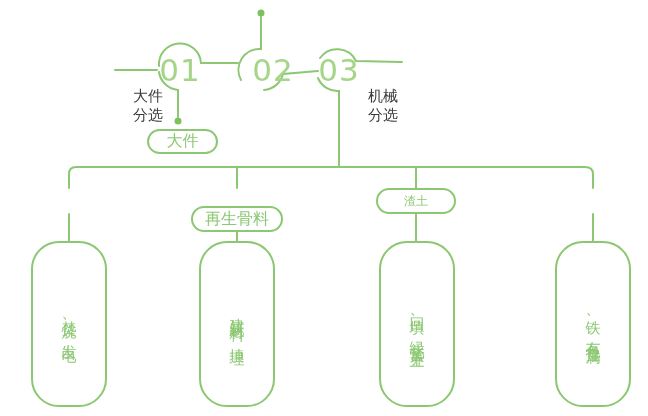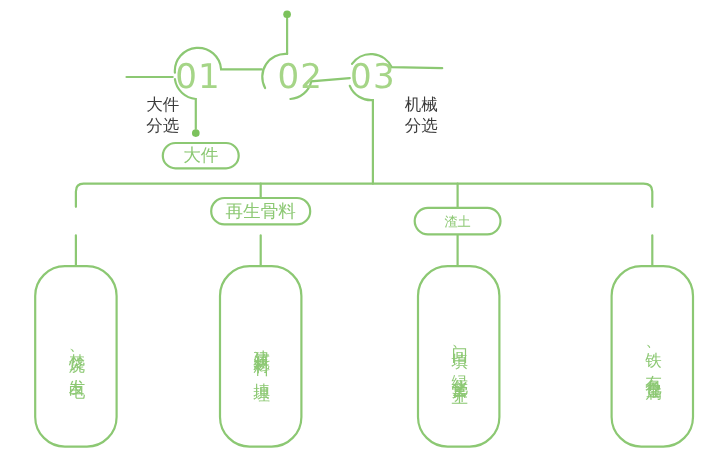--- a/index.html
+++ b/index.html
@@ -83,21 +83,21 @@
   <div class="num" style="left:248px;">02</div>
   <div class="num" style="left:314px;">03</div>
 
   <div class="annot" style="left:133px;top:86px;">大件
 分选</div>
   <div class="annot" style="left:356px;top:86px;margin-left:12px;">机械
 分选</div>
 
   <div class="pill" style="left:147px;top:129px;width:71px;height:25px;font-size:16px;">大件</div>
 
-  <div class="pill" style="left:191px;top:179px;width:92px;height:26px;font-size:16px;">再生骨料</div>
+  <div class="pill" style="left:191px;top:206px;width:92px;height:26px;font-size:16px;">再生骨料</div>
   <div class="pill" style="left:376px;top:188px;width:80px;height:26px;font-size:12px;">渣土</div>
 
   <div class="vbox" style="left:31px;">
     <span class="vtext">焚烧、发电</span>
   </div>
   <div class="vbox" style="left:199px;">
     <span class="vtext">建筑材料、填埋</span>
   </div>
   <div class="vbox" style="left:379px;">
     <span class="vtext">回填、绿化营养土</span>

